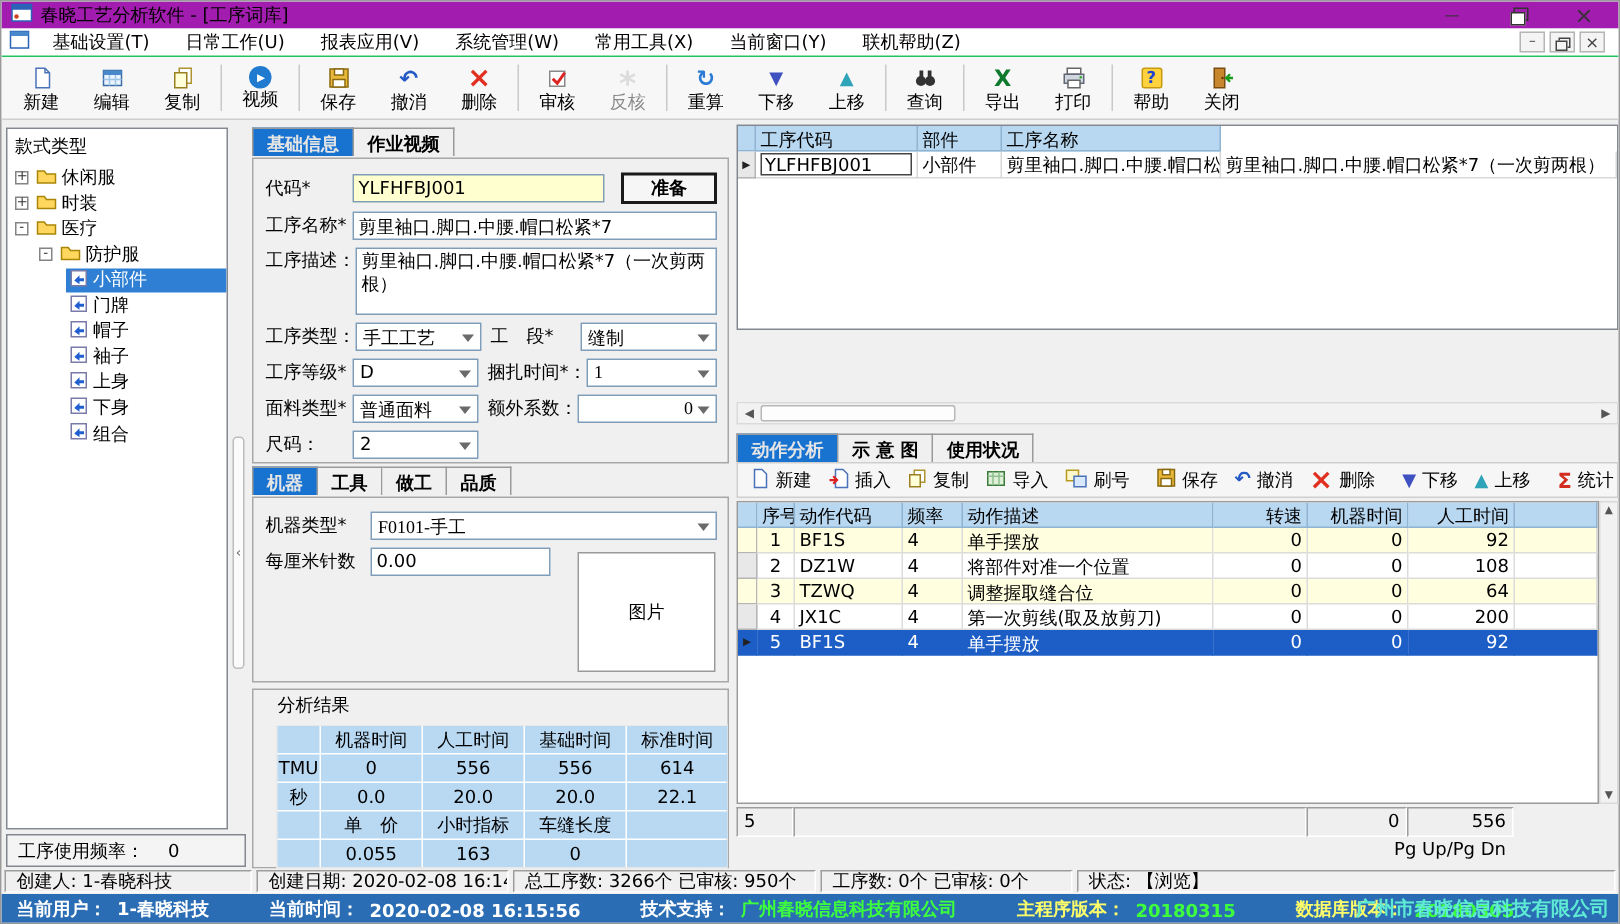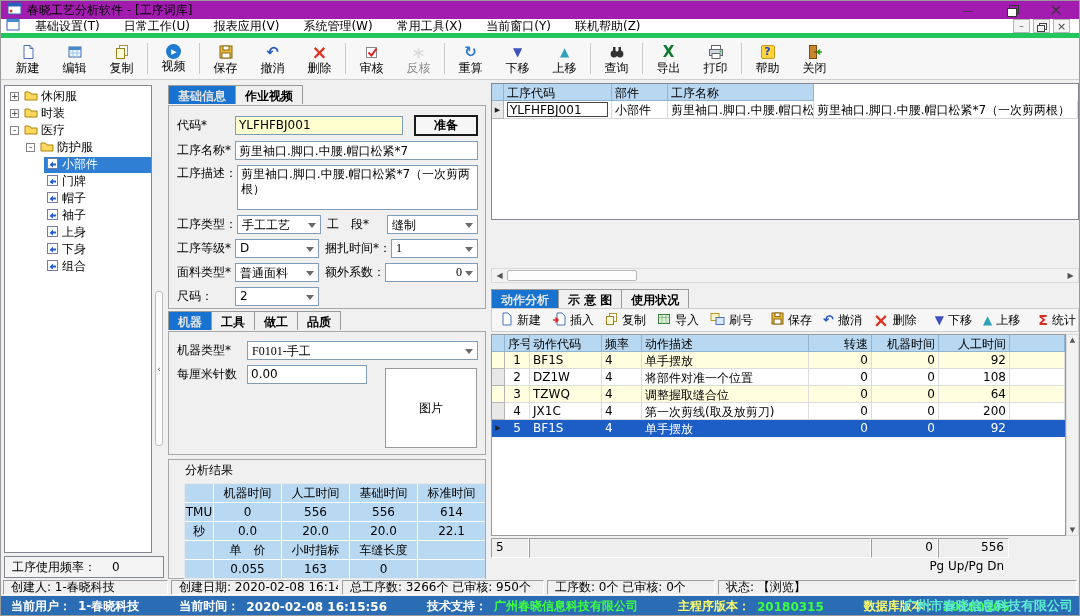--- a/index.html
+++ b/index.html
@@ -10,21 +10,21 @@
 
 .titlebar{position:absolute;left:0;top:0;right:0;height:18px;background:#a21caf;display:flex;align-items:center;gap:5px;padding:0 6px;}
 .titlebar .ttext{white-space:nowrap;}
 .tctrl{margin-left:auto;display:flex;gap:30px;padding-right:10px;align-items:center;}
 .tc{width:14px;height:14px;display:flex;align-items:center;justify-content:center;color:#333;font-size:13px;}
 .tc-rest{position:relative;}
 .tc-rest::before{content:"";position:absolute;left:4px;top:2px;width:8px;height:7px;border:1px solid #333;}
 .tc-rest::after{content:"";position:absolute;left:2px;top:5px;width:8px;height:7px;border:1px solid #333;background:#fff;}
 .tc-min::before{content:"—";font-size:10px;}
 .tc-close::before{content:"×";font-size:15px;}
-.menubar{position:absolute;left:0;top:18px;right:0;height:19px;background:#fff;display:flex;align-items:center;gap:6px;padding:0 5px;border-bottom:5px solid #22c55e;}
+.menubar{position:absolute;left:0;top:18px;right:0;height:19px;background:#fff;display:flex;align-items:center;gap:6px;padding:0 5px;border-bottom:1px solid #22c55e;}
 .menu-item{padding:1px 9px;white-space:nowrap;}
 .mdi-ctrl{margin-left:auto;display:flex;gap:3px;padding-right:4px;}
 .mdi-btn{width:17px;height:14px;border:1px solid #b5b5b5;background:#f4f4f4;display:flex;align-items:center;justify-content:center;font-size:9px;color:#444;position:relative;}
 .m-min::before{content:"–";}
 .m-rest::before{content:"";position:absolute;left:5px;top:3px;width:6px;height:5px;border:1px solid #444;}
 .m-rest::after{content:"";position:absolute;left:3px;top:5px;width:6px;height:5px;border:1px solid #444;background:#f4f4f4;}
 .m-close::before{content:"×";font-size:11px;}
 .toolbar{position:absolute;left:0;top:37px;right:0;height:42px;background:#f7f7f7;border-bottom:1px solid #cfcfcf;display:flex;align-items:stretch;padding:1px 3px;}
 .tbtn{width:47px;display:flex;flex-direction:column;align-items:center;justify-content:center;gap:1px;}
 .ticon{height:18px;display:flex;align-items:center;justify-content:center;}
@@ -289,20 +289,21 @@
             <rect x="2.5" y="1.5" width="7" height="13" fill="#c8872c" stroke="#7a4c10"></rect>
             <circle cx="8" cy="8" r="0.8" fill="#5a3408"></circle>
             <path d="M15 8 h-4 m2 -2.5 l-2.5 2.5 l2.5 2.5" stroke="#1a9a1a" stroke-width="1.6" fill="none"></path>
           </svg>
         </span>
         <span class="tlabel">关闭</span>
       </div>
   </div>
 
   <div class="tree">
+    <div class="tree-title">款式类型</div>
     <div class="titem" style="padding-left:2px;">
         <span class="exp">+</span>
         <span class="rowbody">
           <span><svg width="14" height="12">
               <path d="M1 3 h4.5 l1.5 2 H13 v6 H1 z" fill="#ffd75e" stroke="#a98607"></path>
             </svg></span>
           <span>休闲服</span>
         </span>
       </div>
     <div class="titem" style="padding-left:2px;">
@@ -379,21 +380,21 @@
       </div>
     <div class="titem" style="padding-left:36px;">
         <span class="rowbody">
           <span><svg width="13" height="13">
               <rect x="1.5" y="1.5" width="10" height="10" fill="#fff" stroke="#7a7aa8"></rect>
               <path d="M3.5 8 L7 4.5 L7 6.5 L10 6.5 L10 8.5 L7 8.5 L7 10.5 Z" fill="#1f5fd0"></path>
             </svg></span>
           <span>下身</span>
         </span>
       </div>
-    <div class="titem" style="padding-left:36px;">
+    <div class="titem" style="padding-left:36px;align-items:flex-end;">
         <span class="rowbody">
           <span><svg width="13" height="13">
               <rect x="1.5" y="1.5" width="10" height="10" fill="#fff" stroke="#7a7aa8"></rect>
               <path d="M3.5 8 L7 4.5 L7 6.5 L10 6.5 L10 8.5 L7 8.5 L7 10.5 Z" fill="#1f5fd0"></path>
             </svg></span>
           <span>组合</span>
         </span>
       </div>
   </div>
 

